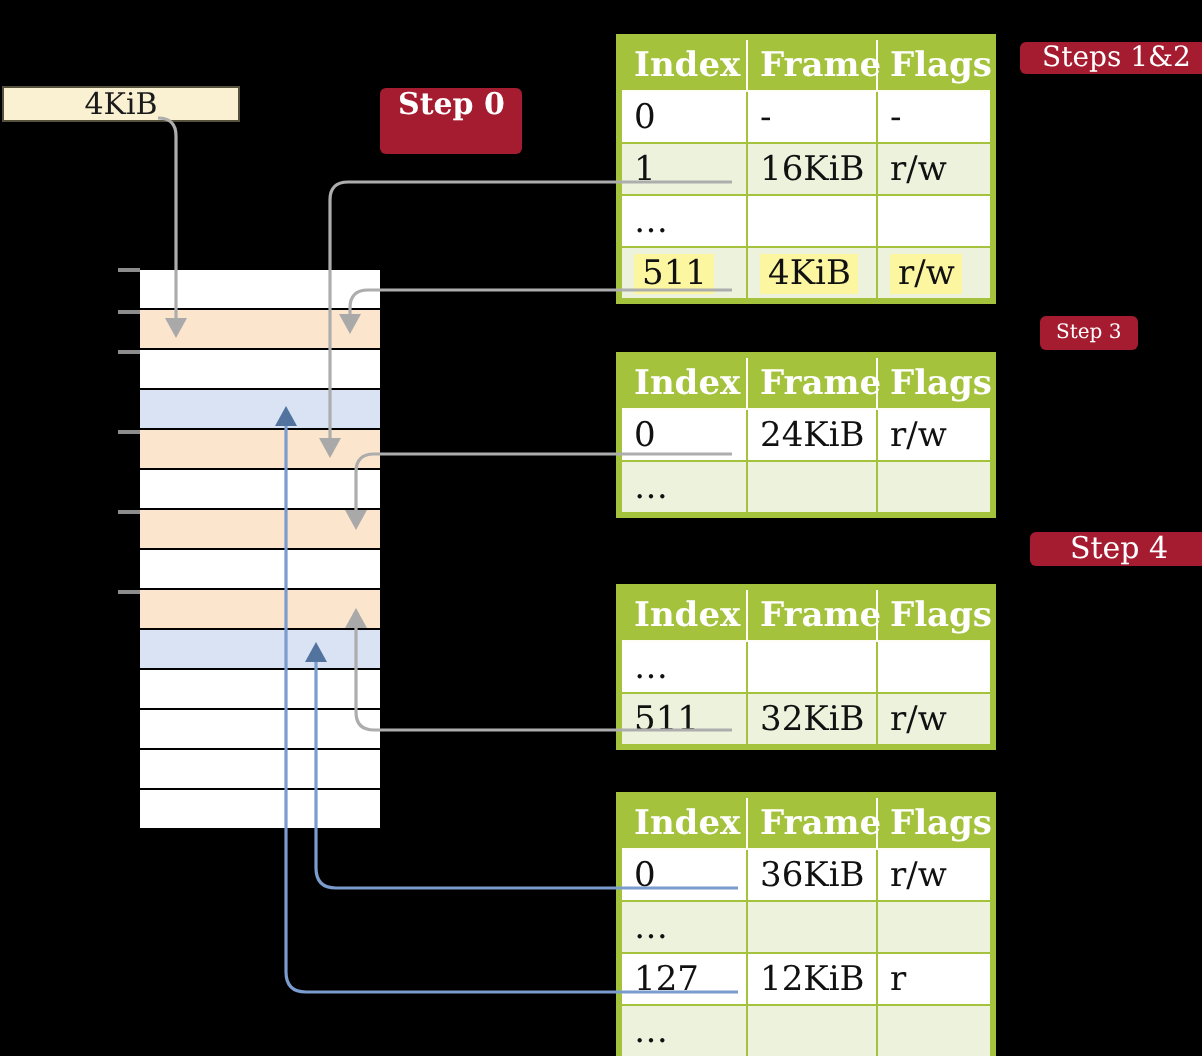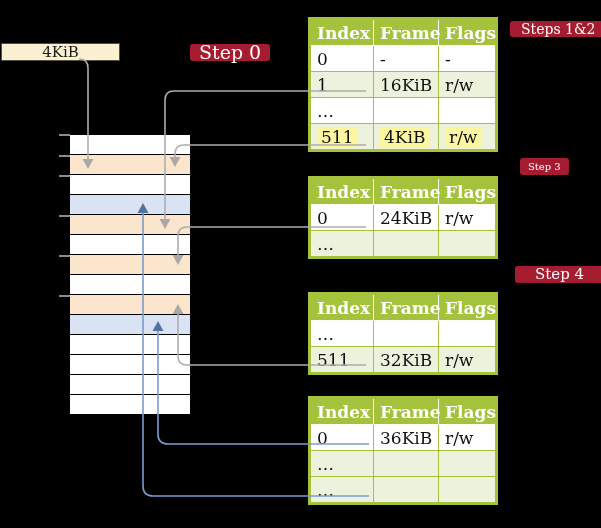--- a/index.html
+++ b/index.html
@@ -11,21 +11,21 @@
   .page-box{
     position:absolute;left:1px;top:43px;width:117px;height:16px;
     background:#faf0d2;border:1px solid #55503c;
     color:#1a1a1a;font-size:15px;line-height:16px;text-align:center;
   }
   
   .badge{
     position:absolute;background:#a51c30;color:#fff;border-radius:3px;
     text-align:center;white-space:nowrap;
   }
-  .badge.step0 {left:190px;top:44px;height:17px;line-height:17px;padding:0 9px;font-size:19px;}
+  .badge.step0 {left:190px;top:44px;height:33px;line-height:17px;padding:0 9px;font-size:15px;font-weight:bold;}
   .badge.steps12{left:510px;top:21px;height:16px;line-height:16px;padding:0 11px;font-size:14px;border-top-right-radius:0;border-bottom-right-radius:0;}
   .badge.step3 {left:520px;top:158px;height:17px;line-height:17px;padding:0 8px;font-size:10px;}
   .badge.step4 {left:515px;top:266px;height:17px;line-height:17px;padding:0 20px;font-size:15px;}
   
   .memory{position:absolute;left:70px;top:135px;width:120px;}
   .mrow{height:20px;box-sizing:border-box;border-bottom:1px solid #000;}
   .mrow.white{background:#ffffff;}
   .mrow.peach{background:#fce5cd;}
   .mrow.blue {background:#dae3f3;}
   .tick{position:absolute;left:59px;width:11px;height:2px;background:#8c8c8c;}
@@ -184,20 +184,25 @@
           <tr>
             <td>0</td>
             <td>36KiB</td>
             <td>r/w</td>
           </tr>
           <tr class="tint">
             <td>…</td>
             <td></td>
             <td></td>
           </tr>
+          <tr>
+            <td>127</td>
+            <td>12KiB</td>
+            <td>r</td>
+          </tr>
           <tr class="tint">
             <td>…</td>
             <td></td>
             <td></td>
           </tr>
         </tbody>
       </table>
     </div>
 
   <svg class="arrows" width="601" height="528" viewBox="0 0 601 528">

